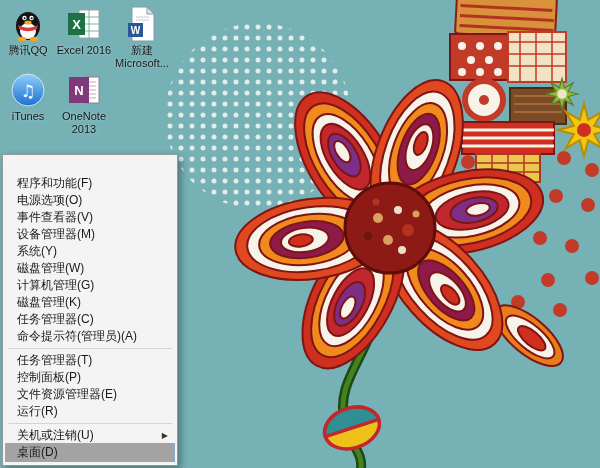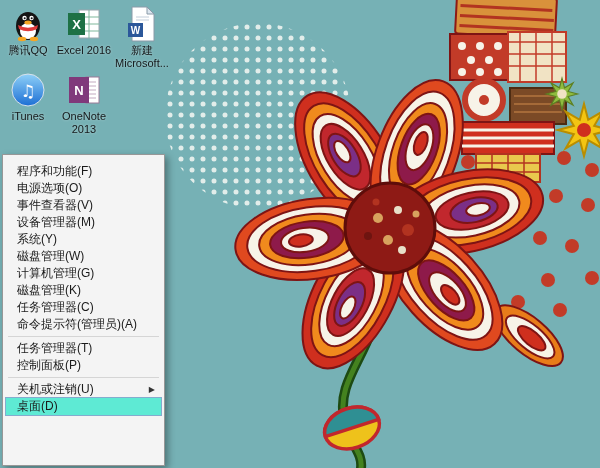--- a/index.html
+++ b/index.html
@@ -6,25 +6,25 @@
   html,body{width:600px;height:468px;overflow:hidden}
   body{font-family:"Liberation Sans","DejaVu Sans",sans-serif;background:#76b1b5;position:relative}
   .wallpaper{position:absolute;left:0;top:0;width:600px;height:468px;pointer-events:none}
   
   .dicon{position:absolute;width:62px;text-align:center;cursor:default;z-index:2}
   .dicon .glyph{width:36px;height:36px;margin:0 auto}
   .dicon .glyph svg{width:36px;height:36px;display:block}
   .dlabel{font-size:11px;color:#15191b;line-height:1.18;margin-top:2px;
           text-shadow:0 0 3px rgba(255,255,255,.45);overflow:hidden;max-height:28px}
   
-  .winx-menu{position:absolute;left:2px;top:154px;width:163px;height:312px;background:#f4f4f4;
+  .winx-menu{position:absolute;left:2px;top:154px;width:176px;height:312px;background:#f4f4f4;
              border:1px solid #979797;box-shadow:3px 3px 7px rgba(0,0,0,.35);
-             padding:8px 3px;font-size:12px;color:#1a1a1a;z-index:5}
+             padding:20px 3px;font-size:12px;color:#1a1a1a;z-index:5}
   .mi{height:17px;line-height:17px;padding-left:11px;position:relative;white-space:nowrap}
-  .mi.selected{background:#5eead4;outline:1px solid #84acce}
+  .mi.selected{background:#a3a3a3;outline:1px solid #84acce}
   .sub-arrow{position:absolute;right:6px;top:0;font-size:8px;line-height:17px;color:#333}
   .sep{height:1px;background:#d5d5d5;margin:3px 2px}
 </style>
 </head>
 <body>
 
 <svg class="wallpaper" viewBox="0 0 600 468" xmlns="http://www.w3.org/2000/svg">
   <defs>
     <pattern id="wdots" width="11" height="11" patternUnits="userSpaceOnUse">
       <circle cx="5" cy="5" r="2.5" fill="#fdfdf8" opacity="0.8"></circle>
@@ -224,19 +224,21 @@
   <div class="mi"><span>设备管理器(M)</span></div>
   <div class="mi"><span>系统(Y)</span></div>
   <div class="mi"><span>磁盘管理(W)</span></div>
   <div class="mi"><span>计算机管理(G)</span></div>
   <div class="mi"><span>磁盘管理(K)</span></div>
   <div class="mi"><span>任务管理器(C)</span></div>
   <div class="mi"><span>命令提示符(管理员)(A)</span></div>
   <div class="sep"></div>
   <div class="mi"><span>任务管理器(T)</span></div>
   <div class="mi"><span>控制面板(P)</span></div>
+  <div class="mi"><span>文件资源管理器(E)</span></div>
+  <div class="mi"><span>运行(R)</span></div>
   <div class="sep"></div>
   <div class="mi">
     <span>关机或注销(U)</span>
     <span class="sub-arrow">▶</span>
   </div>
   <div class="mi selected"><span>桌面(D)</span></div>
 </div>
 
 </body></html>

